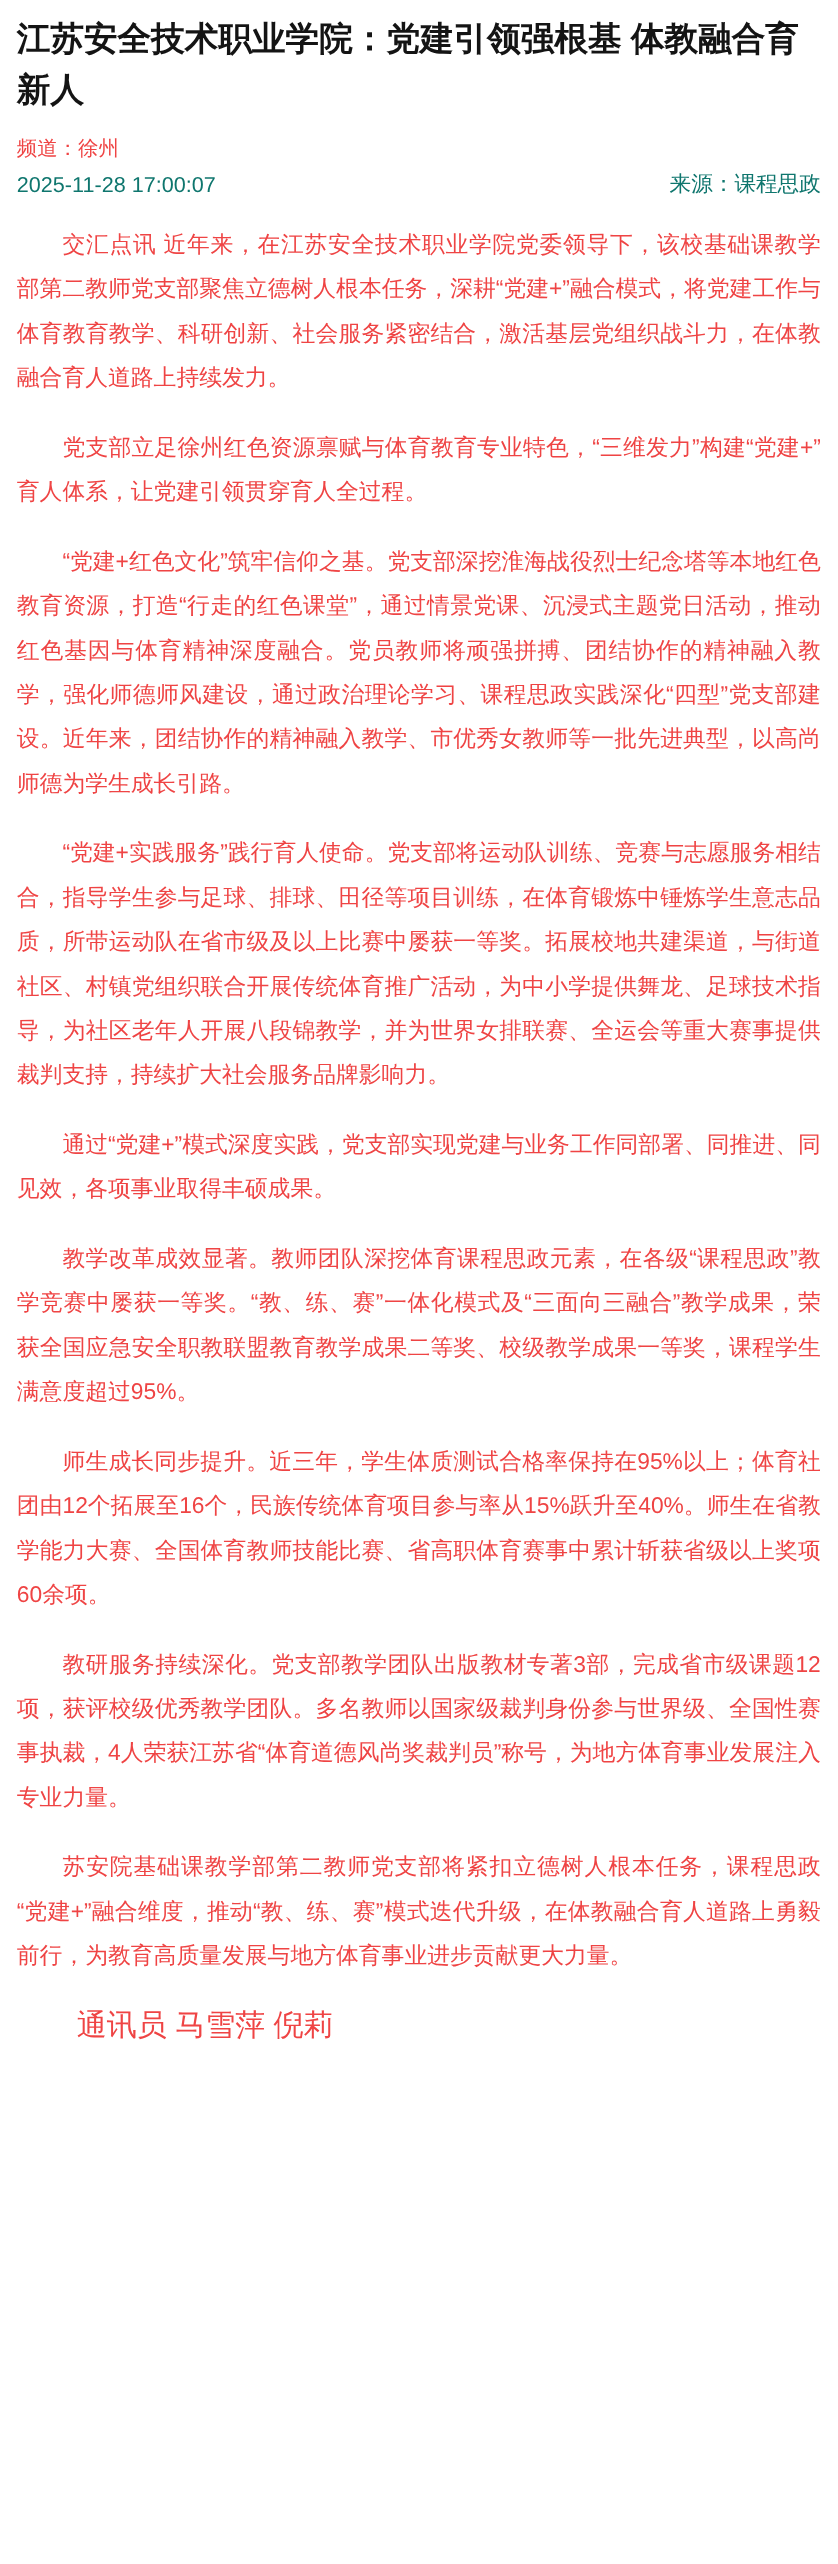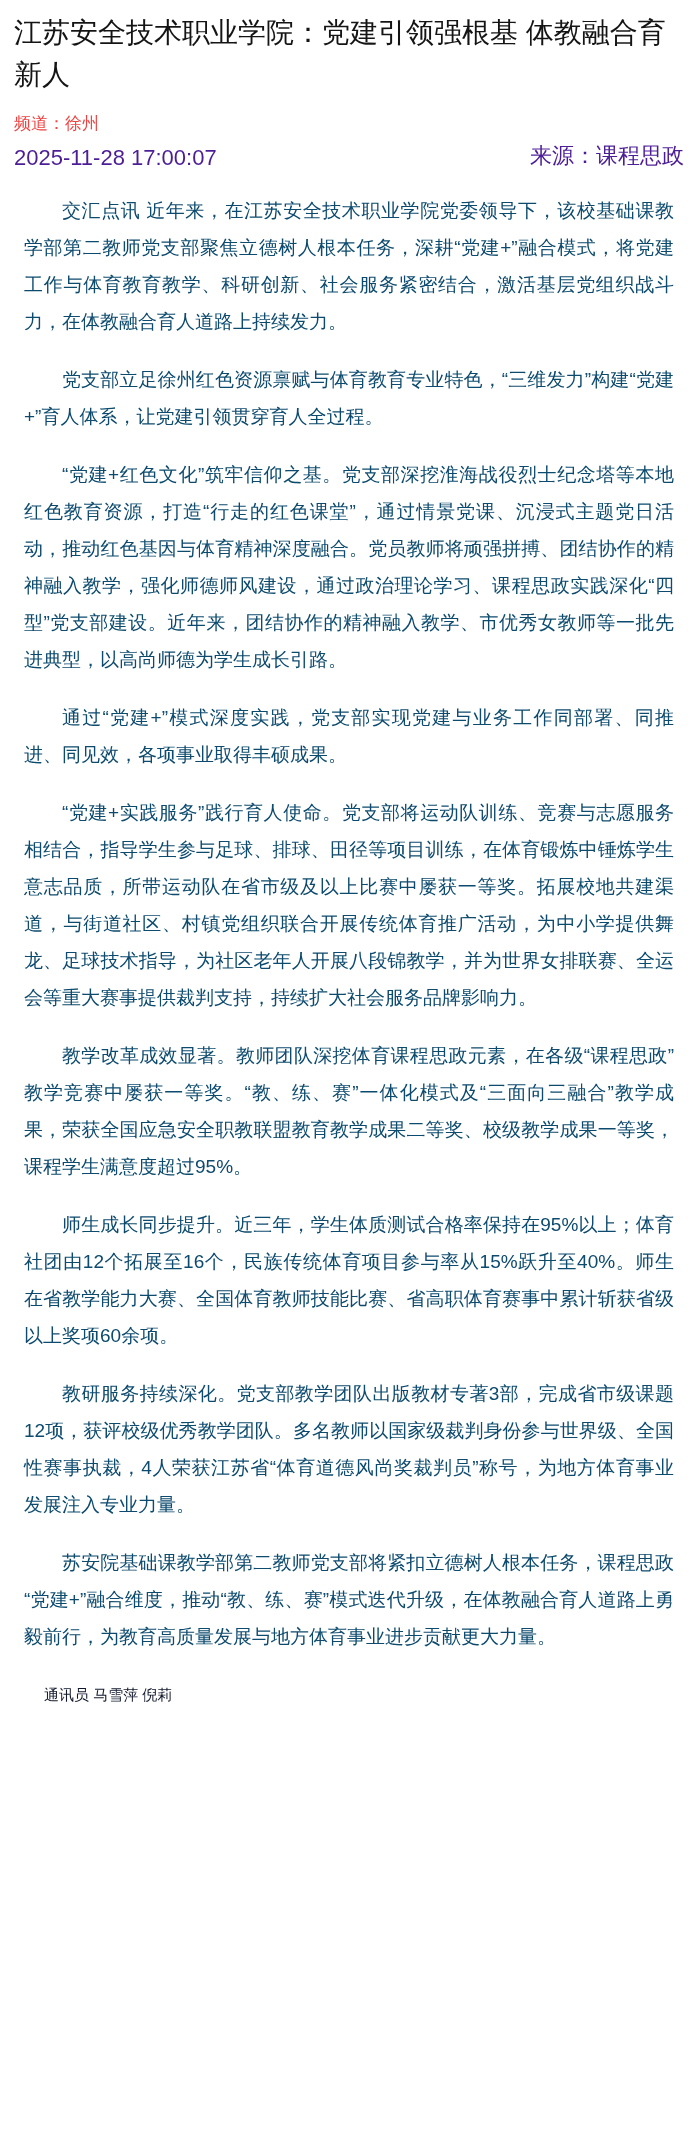--- a/index.html
+++ b/index.html
@@ -1,41 +1,41 @@
 <!DOCTYPE html>
 <html lang="zh"><head>
 <meta charset="utf-8">
 <style>
   html,body{margin:0;padding:0;background:#fff;}
   body{width:698px;font-family:"Liberation Sans","DejaVu Sans",sans-serif;-webkit-font-smoothing:antialiased;}
   .article{padding:8px 14px 0;}
-  .title{font-size:28px;line-height:1.5;color:#141414;font-weight:400;margin:4px 0 16px;}
+  .title{font-size:28px;line-height:1.5;color:#141414;font-weight:700;margin:4px 0 16px;}
   .meta-channel{color:#ef4444;font-size:17px;margin:2px 0 6px;}
-  .meta-row{display:flex;justify-content:space-between;align-items:flex-end;color:#4c1d95;font-size:22px;margin:0 0 6px;text-align:center;}
-  .content p{font-size:19px;line-height:37px;color:#0c4a6e;text-indent:2em;text-align:justify;margin:21px 10px;}
-  .correspondent{font-size:15px;line-height:37px;color:#0f172a;text-indent:2em;margin:21px 0 30px;}
+  .meta-row{display:flex;justify-content:space-between;align-items:flex-end;color:#0f766e;font-size:18px;margin:0 0 6px;text-align:center;}
+  .content p{font-size:19px;line-height:37px;color:#ef4444;text-indent:2em;text-align:justify;margin:21px 0;}
+  .correspondent{font-size:25px;line-height:37px;color:#ef4444;text-indent:2em;margin:21px 0 30px;}
 </style>
 </head>
 <body>
 
 <div class="article">
   <h1 class="title">江苏安全技术职业学院：党建引领强根基 体教融合育新人</h1>
 
   <div class="meta-channel">频道：徐州</div>
   <div class="meta-row">
     <span>2025-11-28 17:00:07</span>
     <span>来源：课程思政</span>
   </div>
 
   <div class="content">
     <p>交汇点讯 近年来，在江苏安全技术职业学院党委领导下，该校基础课教学部第二教师党支部聚焦立德树人根本任务，深耕“党建+”融合模式，将党建工作与体育教育教学、科研创新、社会服务紧密结合，激活基层党组织战斗力，在体教融合育人道路上持续发力。</p>
     <p>党支部立足徐州红色资源禀赋与体育教育专业特色，“三维发力”构建“党建+”育人体系，让党建引领贯穿育人全过程。</p>
     <p>“党建+红色文化”筑牢信仰之基。党支部深挖淮海战役烈士纪念塔等本地红色教育资源，打造“行走的红色课堂”，通过情景党课、沉浸式主题党日活动，推动红色基因与体育精神深度融合。党员教师将顽强拼搏、团结协作的精神融入教学，强化师德师风建设，通过政治理论学习、课程思政实践深化“四型”党支部建设。近年来，团结协作的精神融入教学、市优秀女教师等一批先进典型，以高尚师德为学生成长引路。</p>
+    <p>“党建+实践服务”践行育人使命。党支部将运动队训练、竞赛与志愿服务相结合，指导学生参与足球、排球、田径等项目训练，在体育锻炼中锤炼学生意志品质，所带运动队在省市级及以上比赛中屡获一等奖。拓展校地共建渠道，与街道社区、村镇党组织联合开展传统体育推广活动，为中小学提供舞龙、足球技术指导，为社区老年人开展八段锦教学，并为世界女排联赛、全运会等重大赛事提供裁判支持，持续扩大社会服务品牌影响力。</p>
     <p>通过“党建+”模式深度实践，党支部实现党建与业务工作同部署、同推进、同见效，各项事业取得丰硕成果。</p>
-    <p>“党建+实践服务”践行育人使命。党支部将运动队训练、竞赛与志愿服务相结合，指导学生参与足球、排球、田径等项目训练，在体育锻炼中锤炼学生意志品质，所带运动队在省市级及以上比赛中屡获一等奖。拓展校地共建渠道，与街道社区、村镇党组织联合开展传统体育推广活动，为中小学提供舞龙、足球技术指导，为社区老年人开展八段锦教学，并为世界女排联赛、全运会等重大赛事提供裁判支持，持续扩大社会服务品牌影响力。</p>
     <p>教学改革成效显著。教师团队深挖体育课程思政元素，在各级“课程思政”教学竞赛中屡获一等奖。“教、练、赛”一体化模式及“三面向三融合”教学成果，荣获全国应急安全职教联盟教育教学成果二等奖、校级教学成果一等奖，课程学生满意度超过95%。</p>
     <p>师生成长同步提升。近三年，学生体质测试合格率保持在95%以上；体育社团由12个拓展至16个，民族传统体育项目参与率从15%跃升至40%。师生在省教学能力大赛、全国体育教师技能比赛、省高职体育赛事中累计斩获省级以上奖项60余项。</p>
     <p>教研服务持续深化。党支部教学团队出版教材专著3部，完成省市级课题12项，获评校级优秀教学团队。多名教师以国家级裁判身份参与世界级、全国性赛事执裁，4人荣获江苏省“体育道德风尚奖裁判员”称号，为地方体育事业发展注入专业力量。</p>
     <p>苏安院基础课教学部第二教师党支部将紧扣立德树人根本任务，课程思政“党建+”融合维度，推动“教、练、赛”模式迭代升级，在体教融合育人道路上勇毅前行，为教育高质量发展与地方体育事业进步贡献更大力量。</p>
   </div>
 
   <div class="correspondent">通讯员 马雪萍 倪莉</div>
 
 </div>
 

